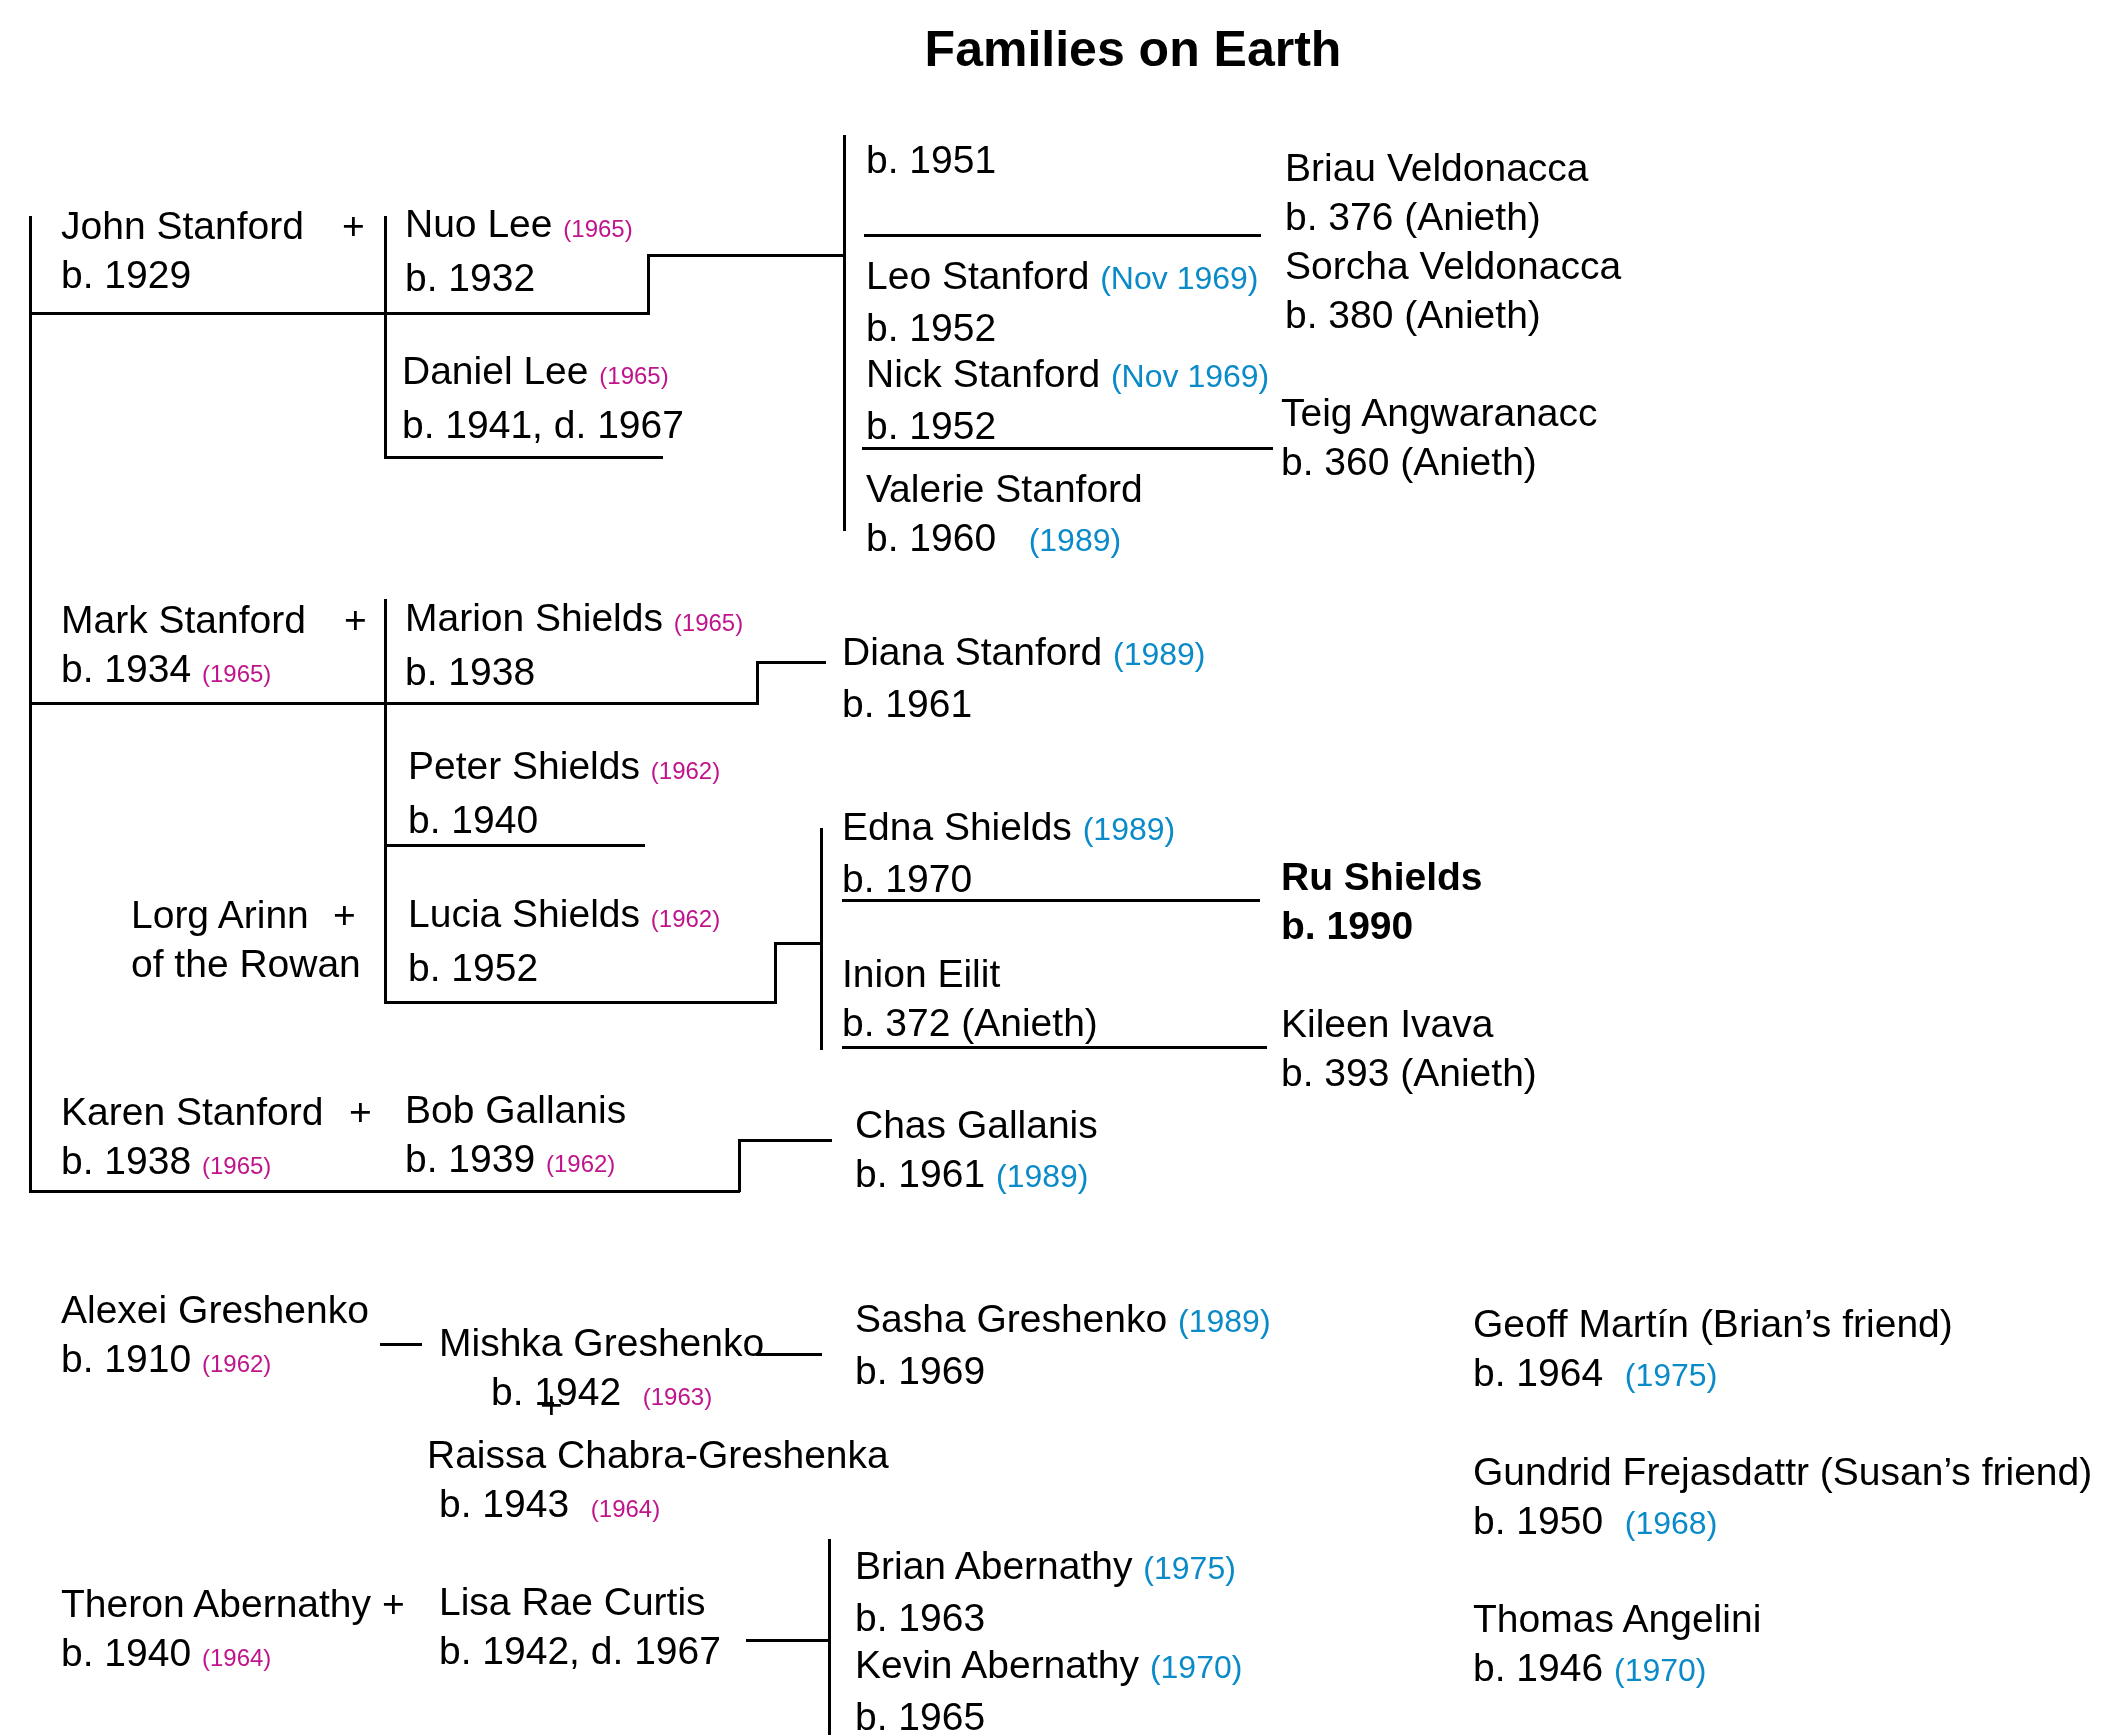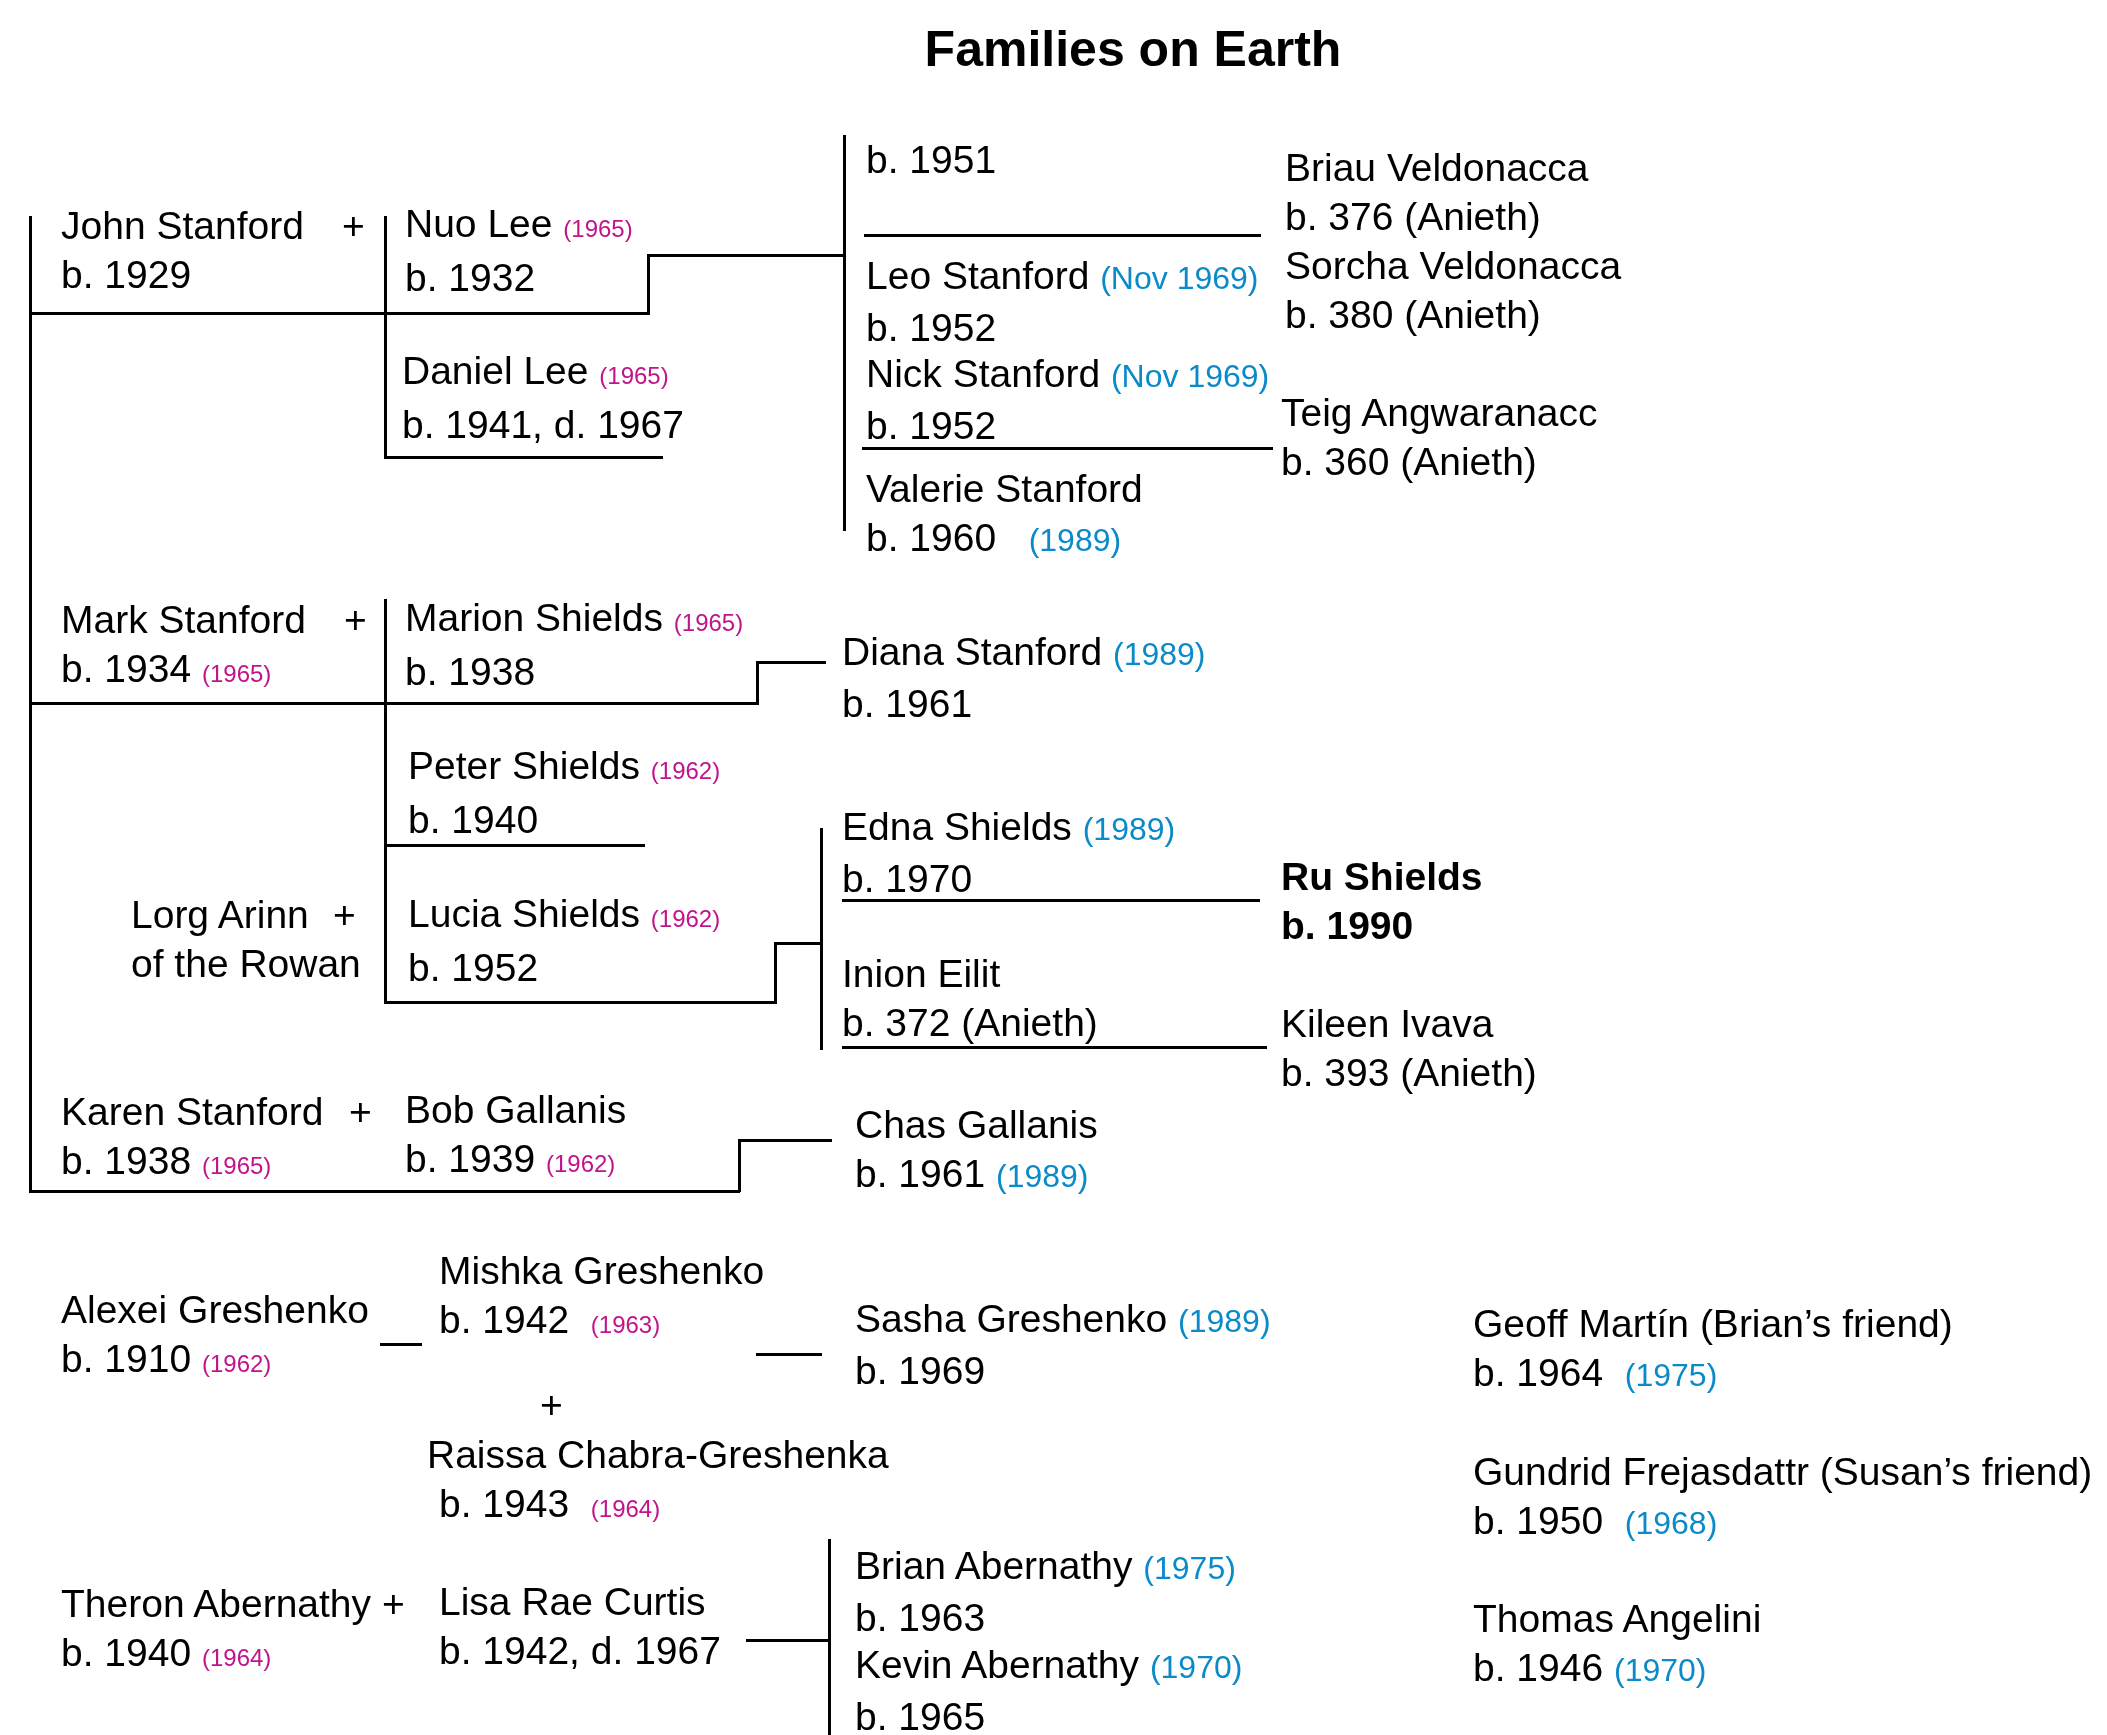--- a/index.html
+++ b/index.html
@@ -167,21 +167,21 @@
 <div class="p" style="left:855px;top:1100px;">
   <span class="ln">Chas Gallanis</span>
   <span class="ln"><span>b. 1961</span> <span class="b">(1989)</span></span>
 </div>
 
 <div class="p" style="left:61px;top:1285px;">
   <span class="ln">Alexei Greshenko</span>
   <span class="ln"><span>b. 1910</span> <span class="m">(1962)</span></span>
 </div>
 
-<div class="p" style="left:439px;top:1246px;">
+<div class="p" style="left:439px;top:1318px;text-align:center;">
   <span class="ln">Mishka Greshenko</span>
   <span class="ln"><span>b. 1942</span>&nbsp; <span class="m">(1963)</span></span>
 </div>
 <div class="op" style="left:540px;top:1380px;">+</div>
 
 <div class="p" style="left:427px;top:1430px;">
   <span class="ln">Raissa Chabra-Greshenka</span>
   <span class="ln" style="padding-left:12px;"><span>b. 1943</span>&nbsp; <span class="m">(1964)</span></span>
 </div>
 

